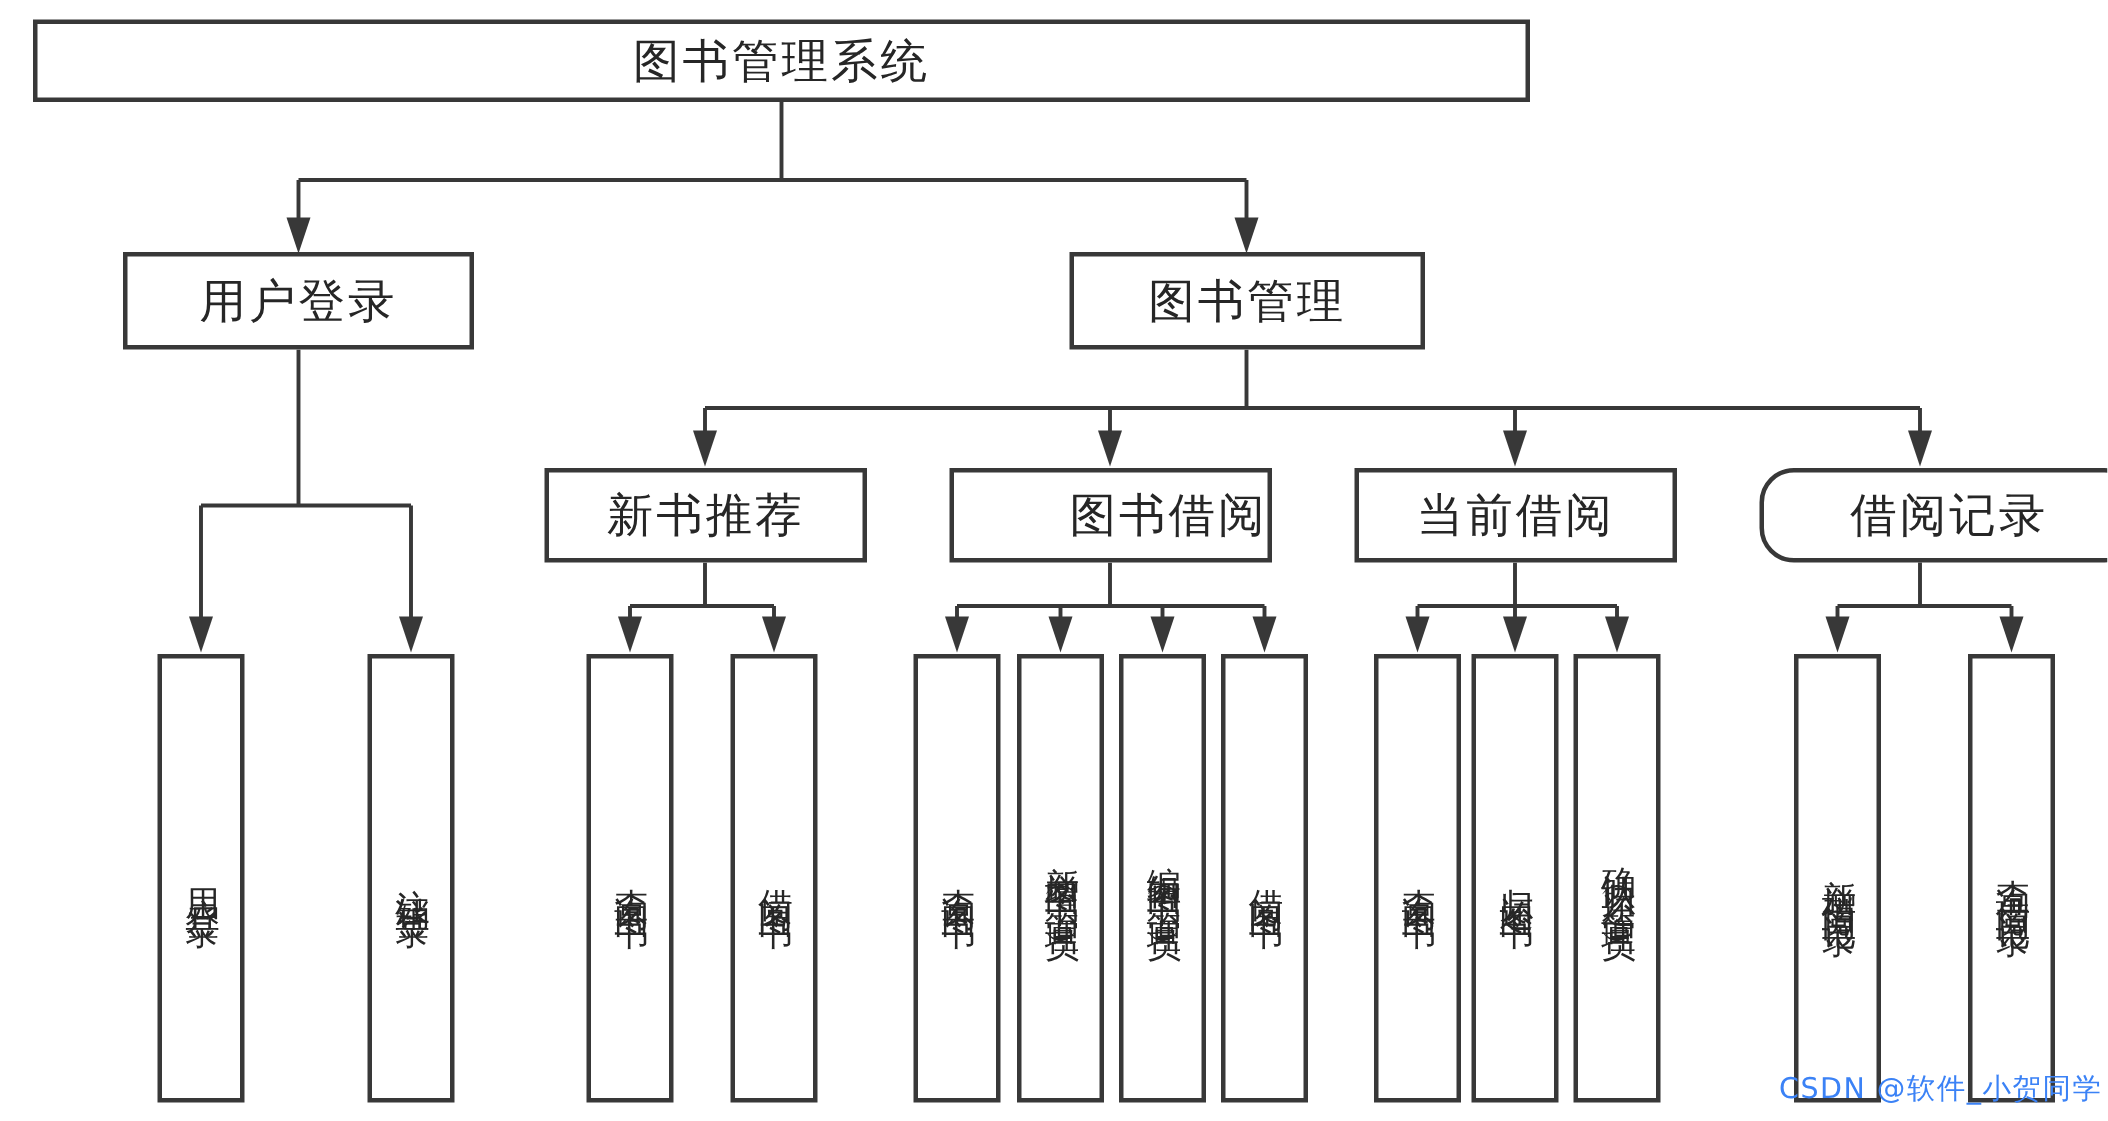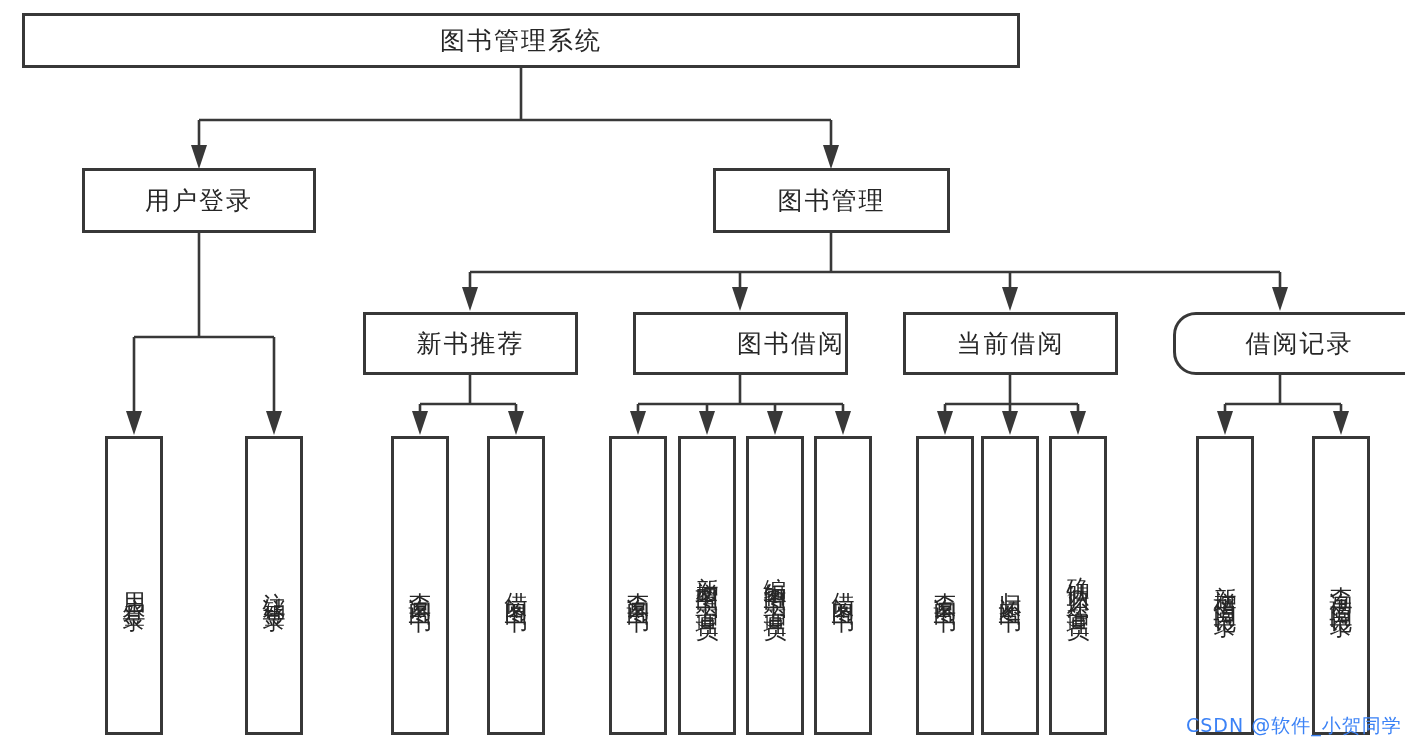--- a/index.html
+++ b/index.html
@@ -20,21 +20,21 @@
   .node {
     position: absolute;
     background: #ffffff;
     border: 3px solid #383838;
     display: flex;
     align-items: center;
     justify-content: center;
     text-align: center;
   }
   .node.h span {
-    font-size: 25px;
+    font-size: 31px;
     letter-spacing: 2px;
     white-space: nowrap;
     color: #262626;
   }
   .node.v span {
     writing-mode: vertical-rl;
     font-size: 23px;
     letter-spacing: 6px;
     line-height: 1;
     color: #262626;

